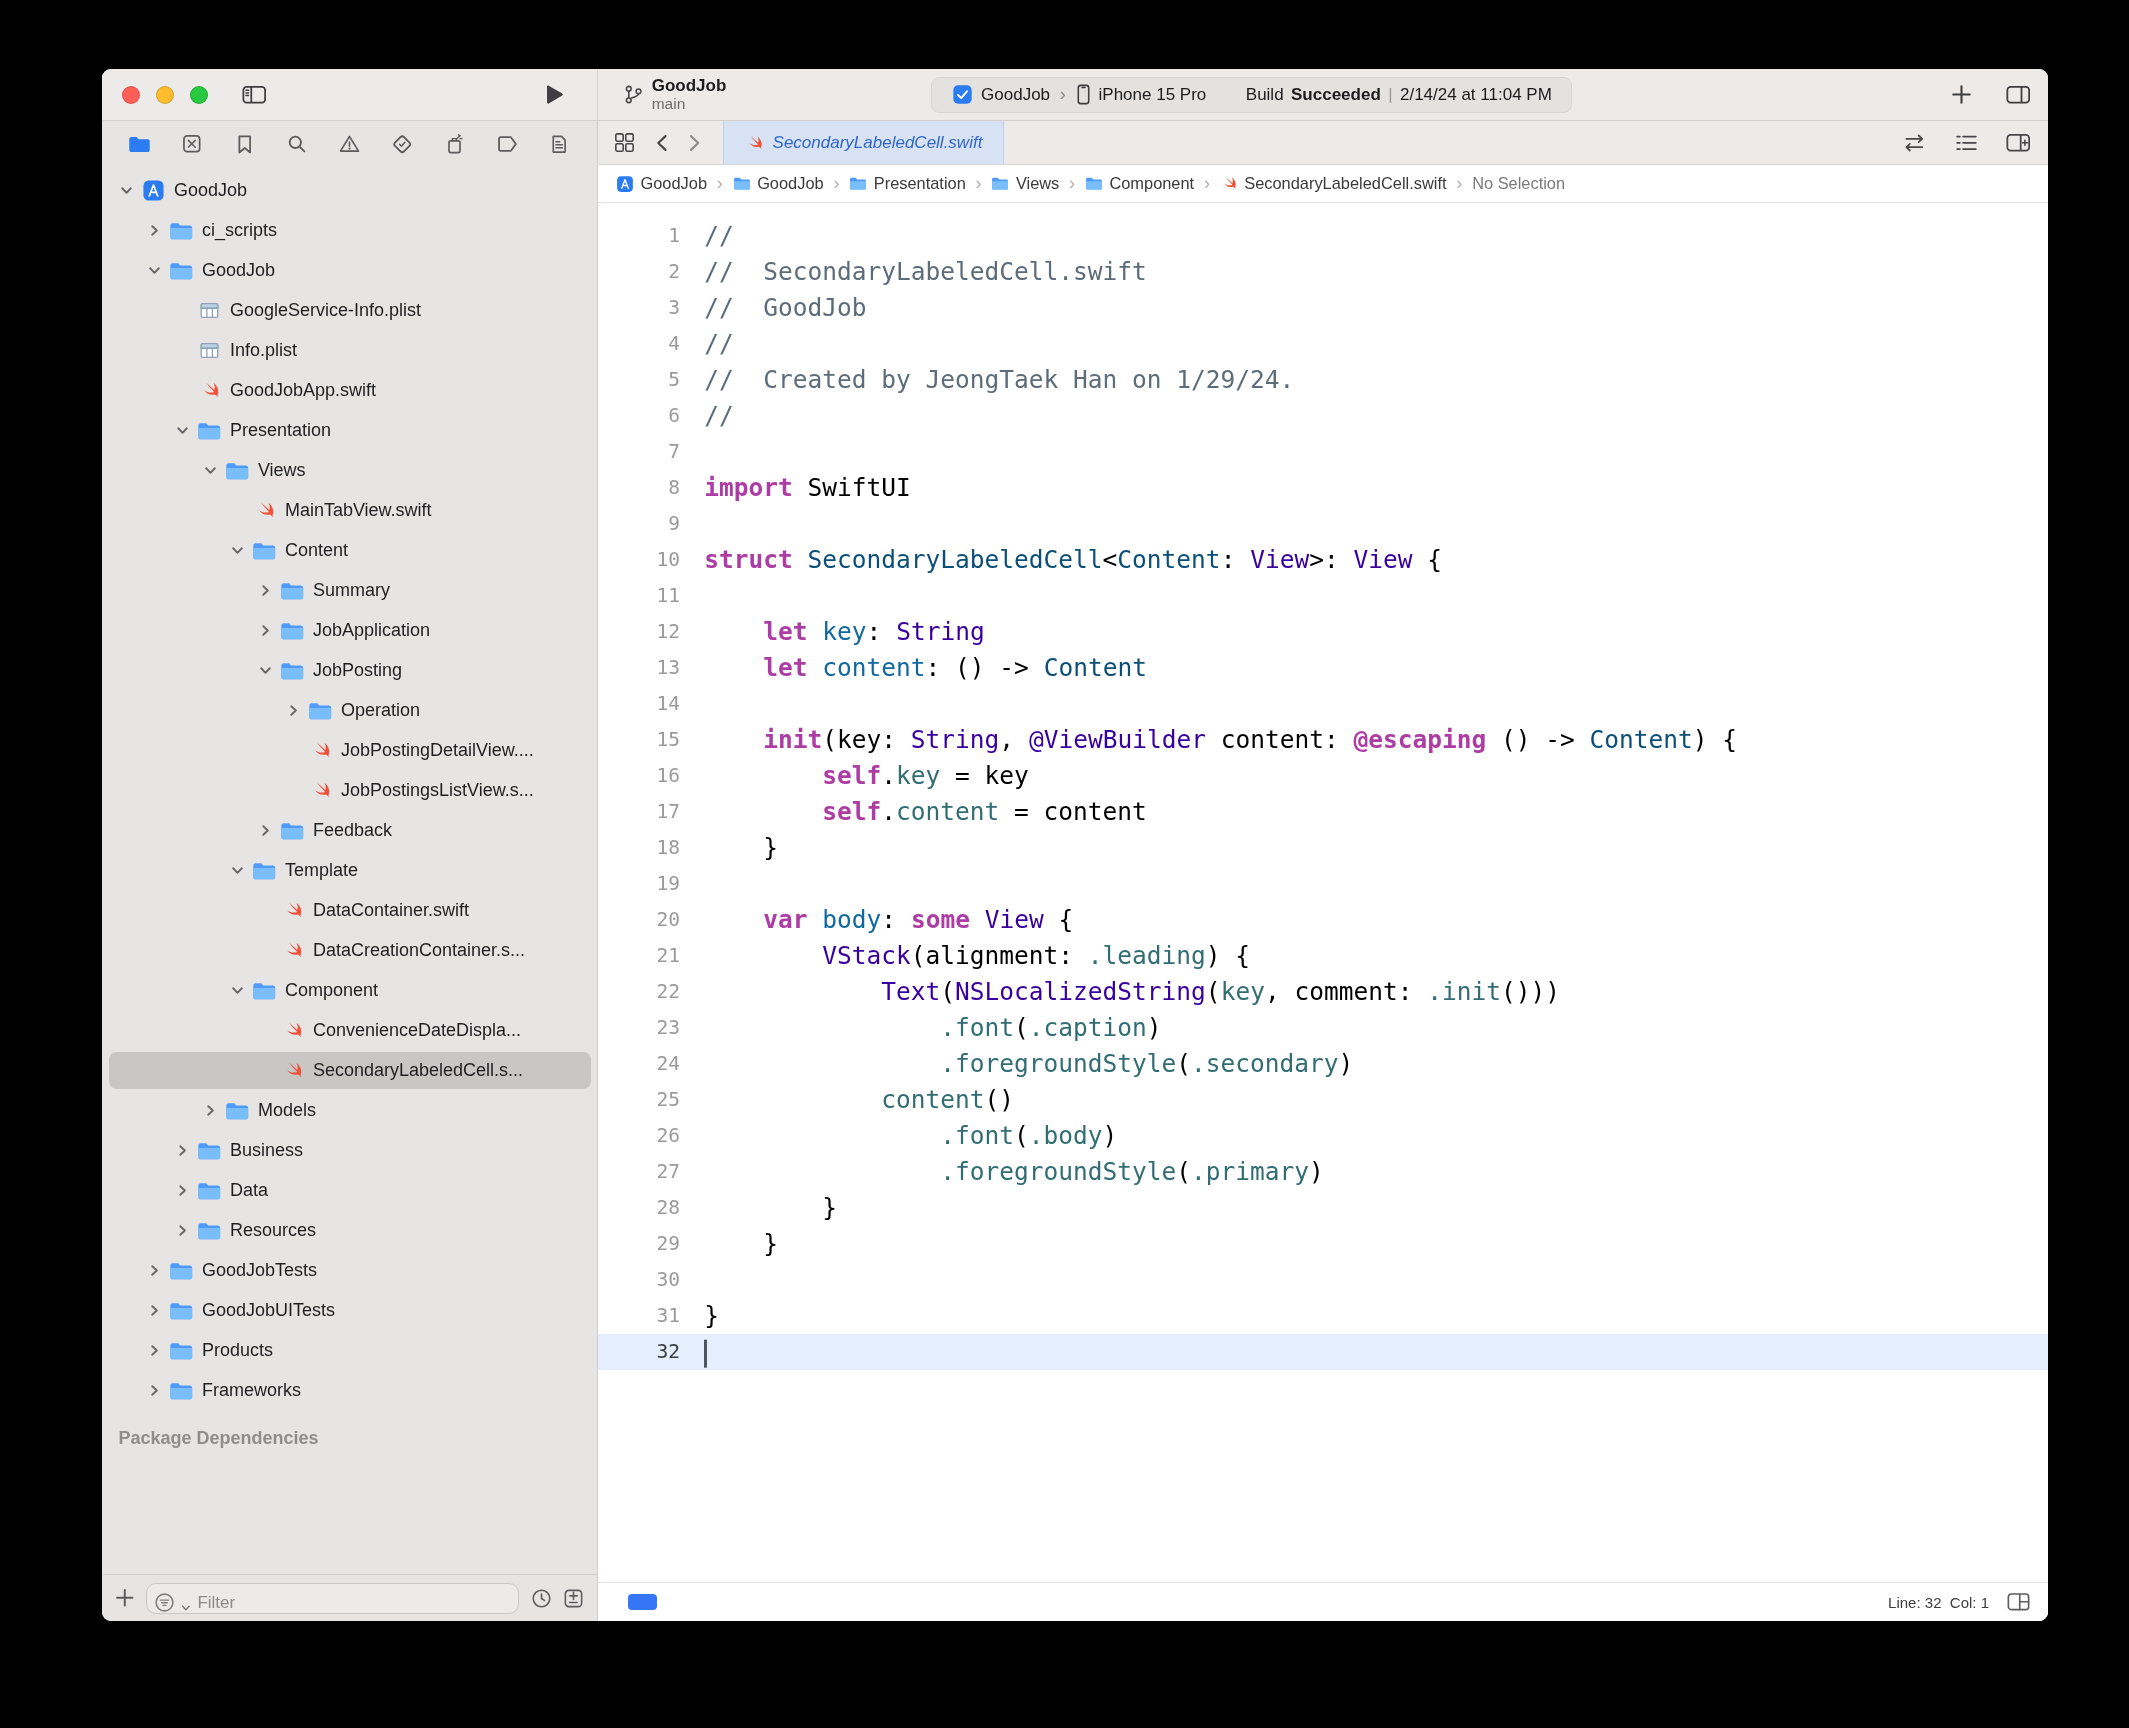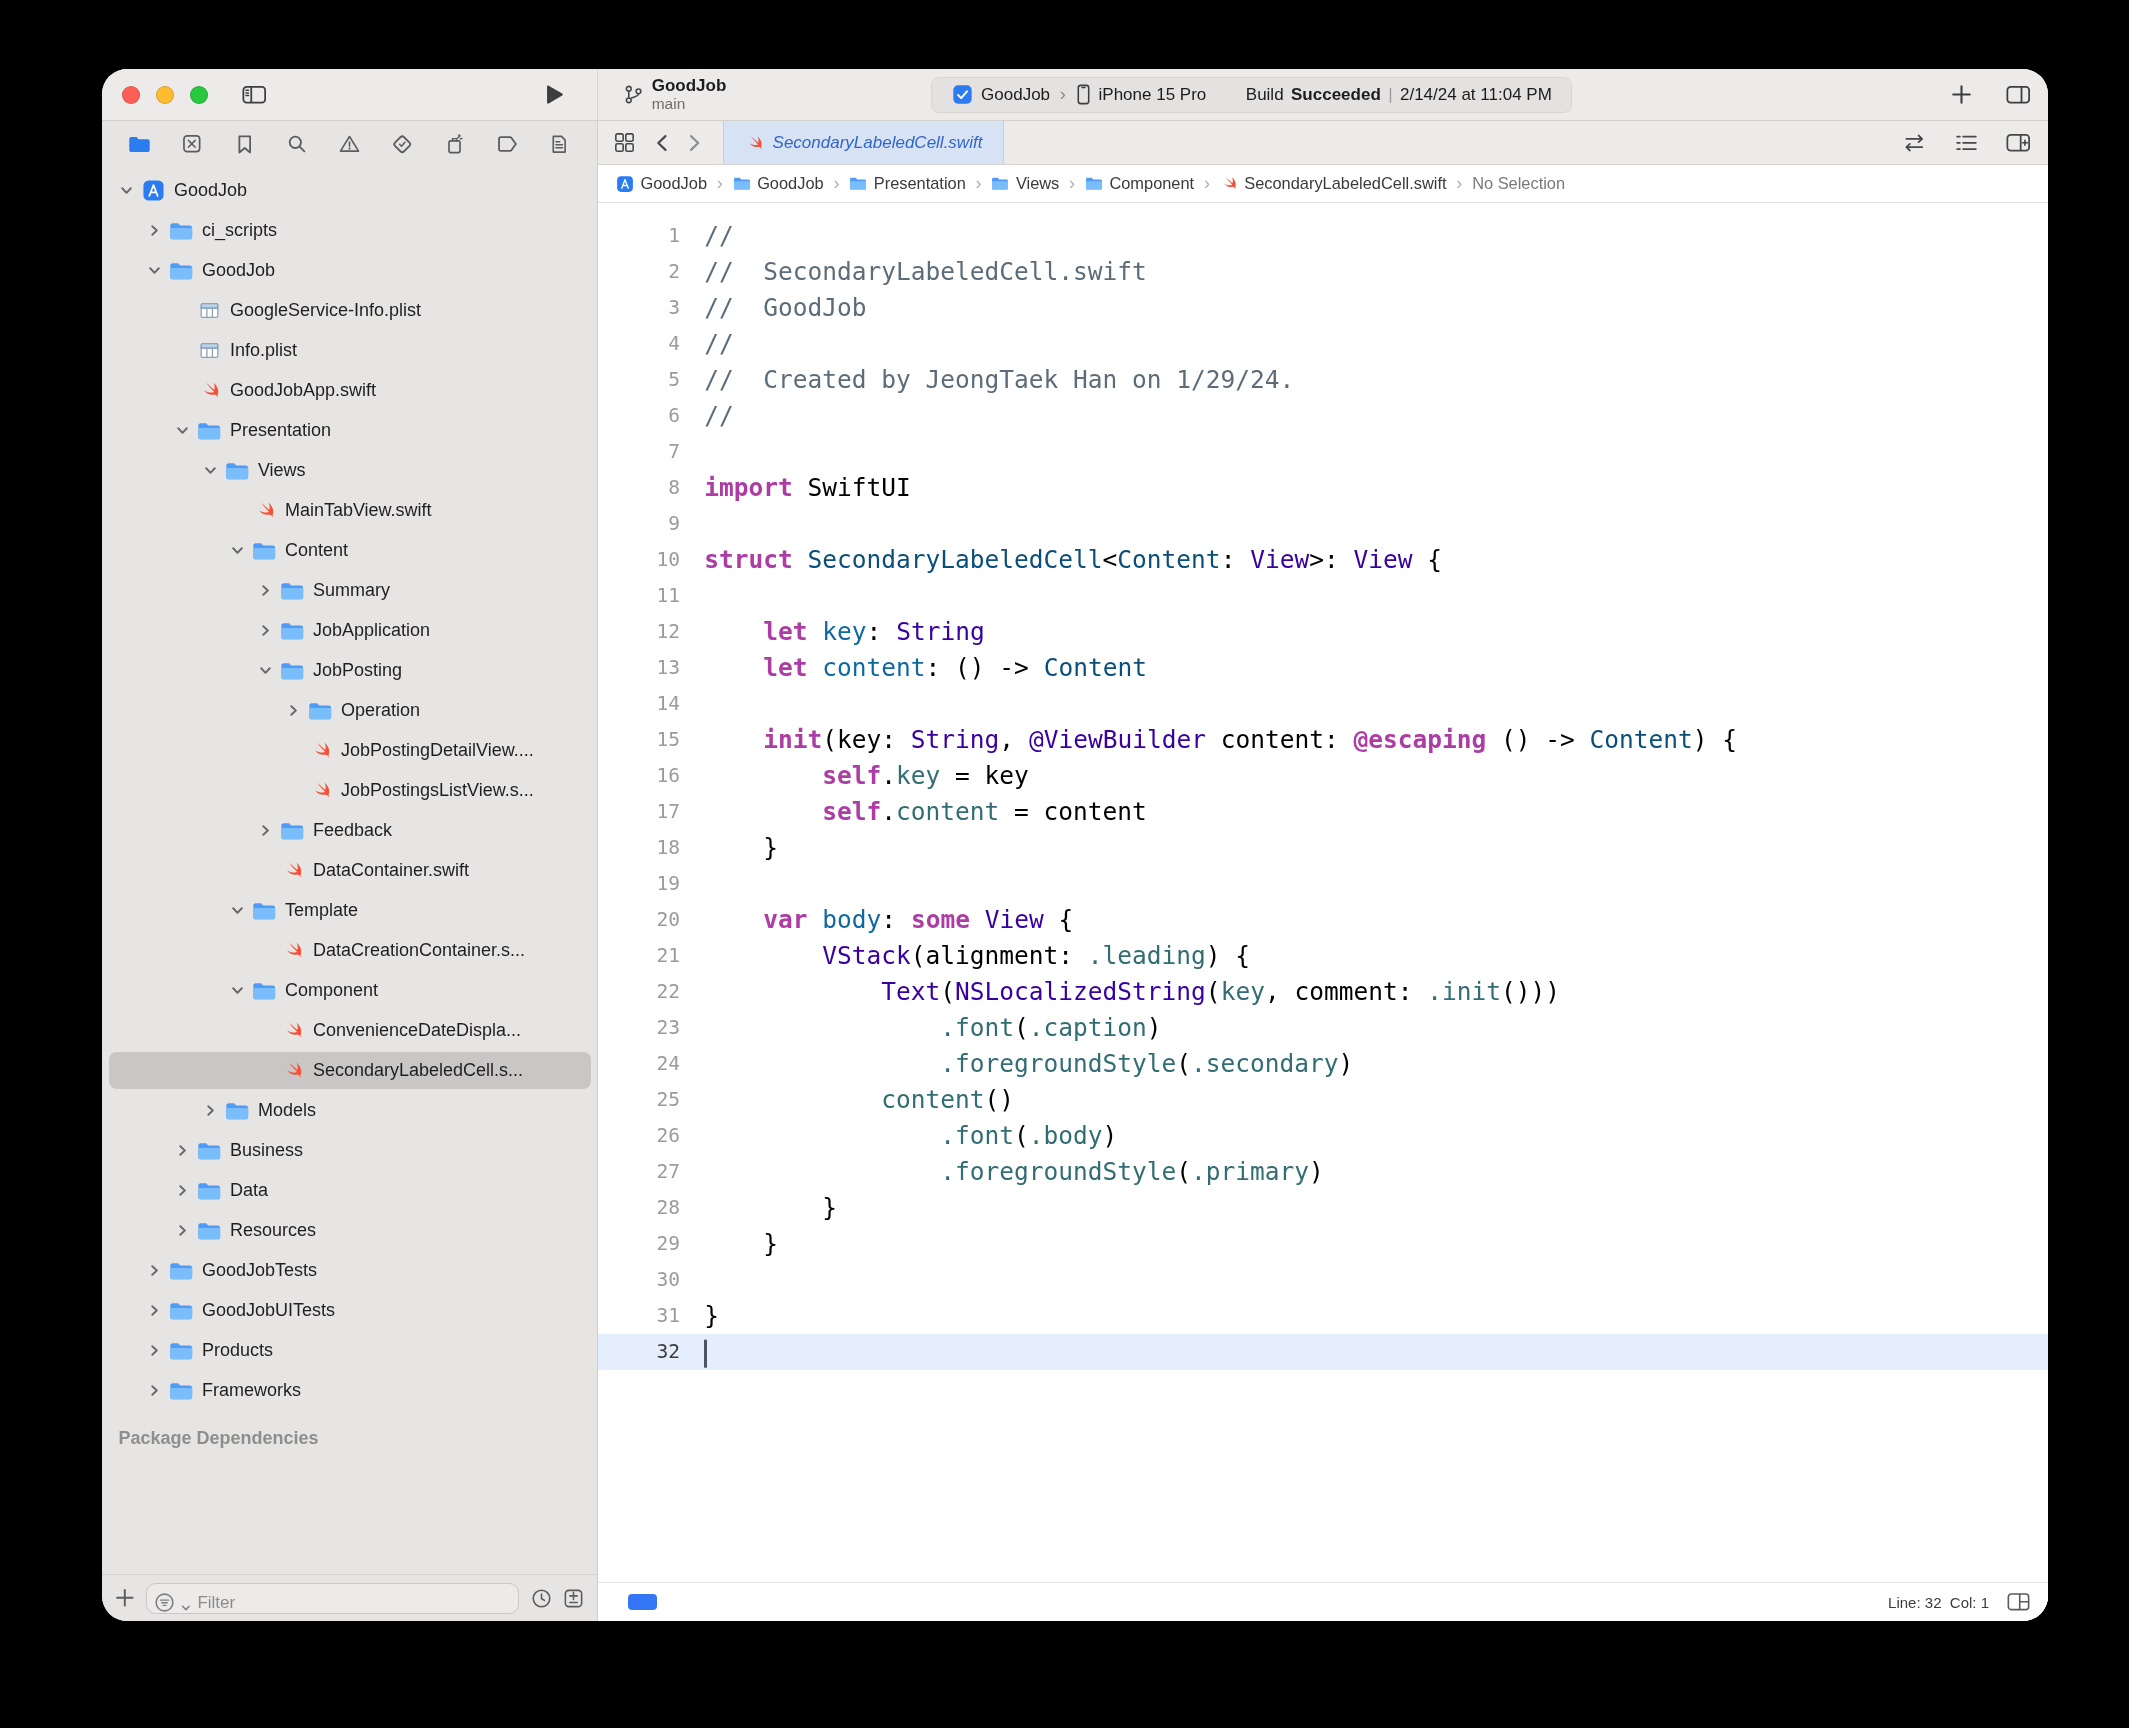--- a/index.html
+++ b/index.html
@@ -4,21 +4,21 @@
 <style>
   :root{
     --accent:#2a7cf0; --swift:#f05138; --folder:#4f9bf7;
     --tabTint:#d8e2f5; --rowSel:#c8c7c6; --curLine:#e4eefd;
     --tk-pl:#000; --tk-c:#5d6c79; --tk-k:#ad3da4; --tk-t:#3900a0;
     --tk-p:#0b4f79; --tk-m:#326d74; --tk-d:#0f68a0;
   }
   *{margin:0;padding:0;box-sizing:border-box}
   html,body{width:2129px;height:1728px;background:#000;font-family:"Liberation Sans",sans-serif;overflow:hidden}
   svg{display:block}
-  .window{position:absolute;left:102px;top:69px;width:1946px;height:1552px;background:#fff;border-radius:25px;overflow:hidden;display:flex;flex-direction:column;box-shadow:0 33px 98px rgba(0,0,0,.6)}
+  .window{position:absolute;left:102px;top:69px;width:1946px;height:1552px;background:#fff;border-radius:9px;overflow:hidden;display:flex;flex-direction:column;box-shadow:0 33px 98px rgba(0,0,0,.6)}
   
   .toolbar{height:52px;flex:none;display:flex;background:#ecebea;border-bottom:0.8px solid #d2d0cf}
   .tb-left{width:496px;flex:none;display:flex;align-items:center;padding-left:19.6px;border-right:0.8px solid #d7d6d5}
   .traffic{display:flex;gap:16.4px;align-items:center}
   .tl{width:18px;height:18px;border-radius:50%;border:0.8px solid rgba(0,0,0,.15)}
   .tl.red{background:#ff5f57}.tl.yellow{background:#febc2e}.tl.green{background:#28c840}
   .tbicon{display:flex;align-items:center;justify-content:center;cursor:default}
   .nav-toggle{margin-left:34px}
   .play{margin-left:auto;margin-right:33px}
   .tb-right{flex:1;display:flex;align-items:center;padding:0 18px 0 24.5px;min-width:0}
@@ -426,42 +426,42 @@
               </svg>
             </span>
             <span class="ticon">
               <svg width="24.5" height="19.6" viewBox="0 0 18 14">
                 <path d="M1 3.1C1 2.2 1.7 1.5 2.6 1.5h4.2l1.4 1.7h7.2c.9 0 1.6.7 1.6 1.6v6.9c0 .9-.7 1.6-1.6 1.6H2.6c-.9 0-1.6-.7-1.6-1.6z" style="fill:var(--folder)"></path>
                 <path d="M1 5h16v6.7c0 .9-.7 1.6-1.6 1.6H2.6c-.9 0-1.6-.7-1.6-1.6z" fill="#79bdfa"></path>
               </svg>
             </span>
             <span class="tlabel">Feedback</span>
           </div>
+          <div class="trow" style="padding-left: 124px;">
+            <span class="chev">
+              <svg width="13" height="13" viewBox="0 0 10 10">
+                <path d="M1.7 3.3 5 6.8 8.3 3.3" fill="none" stroke="#69696b" stroke-width="1.5" stroke-linecap="round" stroke-linejoin="round"></path>
+              </svg>
+            </span>
+            <span class="ticon">
+              <svg width="24.5" height="19.6" viewBox="0 0 18 14">
+                <path d="M1 3.1C1 2.2 1.7 1.5 2.6 1.5h4.2l1.4 1.7h7.2c.9 0 1.6.7 1.6 1.6v6.9c0 .9-.7 1.6-1.6 1.6H2.6c-.9 0-1.6-.7-1.6-1.6z" style="fill:var(--folder)"></path>
+                <path d="M1 5h16v6.7c0 .9-.7 1.6-1.6 1.6H2.6c-.9 0-1.6-.7-1.6-1.6z" fill="#79bdfa"></path>
+              </svg>
+            </span>
+            <span class="tlabel">Template</span>
+          </div>
           <div class="trow" style="padding-left: 152px;">
             <span class="chev"></span>
             <span class="ticon">
               <svg width="22" height="20.5" viewBox="0 0 16 15">
                 <path d="M13.4 11.3c1.1-2.1.8-4.9-.9-7.2-.5-.8-1.2-1.4-1.9-2 .9 1.8 1.1 3.7.5 5.2C9.4 5.8 7.2 3.8 5.2 2.1c1.8 2.5 4 4.9 5.8 6.6-2.1 1-5 .6-7.3-1.2 1.9 2.7 5 3.9 7.7 3.1.9.3 1.8 1 2.3 1.9.4-.4.2-.8-.3-1.2z" style="fill:var(--swift)"></path>
               </svg>
             </span>
             <span class="tlabel">DataContainer.swift</span>
-          </div>
-          <div class="trow" style="padding-left: 124px;">
-            <span class="chev">
-              <svg width="13" height="13" viewBox="0 0 10 10">
-                <path d="M1.7 3.3 5 6.8 8.3 3.3" fill="none" stroke="#69696b" stroke-width="1.5" stroke-linecap="round" stroke-linejoin="round"></path>
-              </svg>
-            </span>
-            <span class="ticon">
-              <svg width="24.5" height="19.6" viewBox="0 0 18 14">
-                <path d="M1 3.1C1 2.2 1.7 1.5 2.6 1.5h4.2l1.4 1.7h7.2c.9 0 1.6.7 1.6 1.6v6.9c0 .9-.7 1.6-1.6 1.6H2.6c-.9 0-1.6-.7-1.6-1.6z" style="fill:var(--folder)"></path>
-                <path d="M1 5h16v6.7c0 .9-.7 1.6-1.6 1.6H2.6c-.9 0-1.6-.7-1.6-1.6z" fill="#79bdfa"></path>
-              </svg>
-            </span>
-            <span class="tlabel">Template</span>
           </div>
           <div class="trow" style="padding-left: 152px;">
             <span class="chev"></span>
             <span class="ticon">
               <svg width="22" height="20.5" viewBox="0 0 16 15">
                 <path d="M13.4 11.3c1.1-2.1.8-4.9-.9-7.2-.5-.8-1.2-1.4-1.9-2 .9 1.8 1.1 3.7.5 5.2C9.4 5.8 7.2 3.8 5.2 2.1c1.8 2.5 4 4.9 5.8 6.6-2.1 1-5 .6-7.3-1.2 1.9 2.7 5 3.9 7.7 3.1.9.3 1.8 1 2.3 1.9.4-.4.2-.8-.3-1.2z" style="fill:var(--swift)"></path>
               </svg>
             </span>
             <span class="tlabel">DataCreationContainer.s...</span>
           </div>

